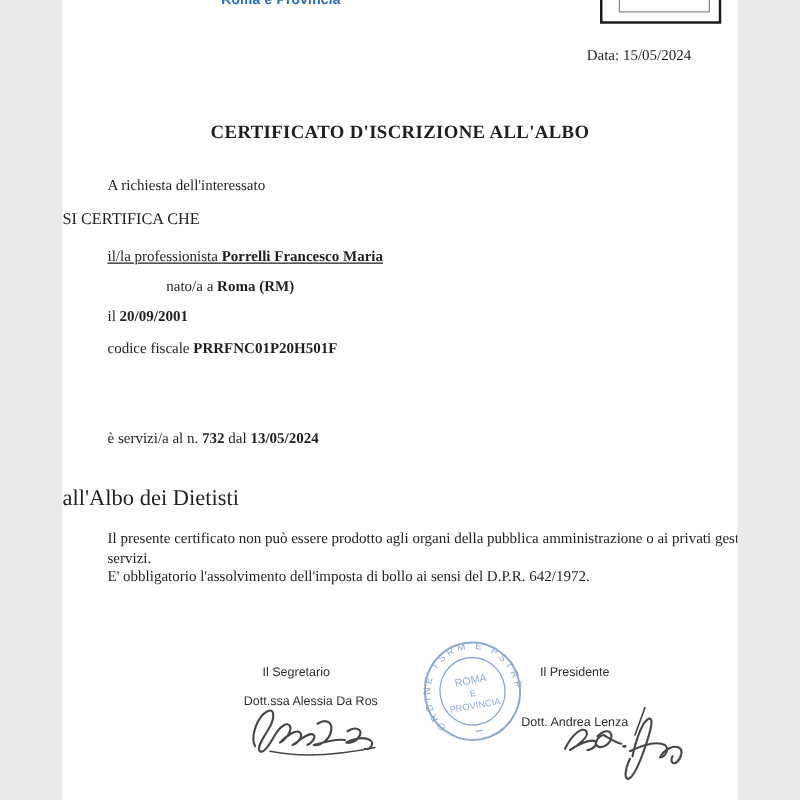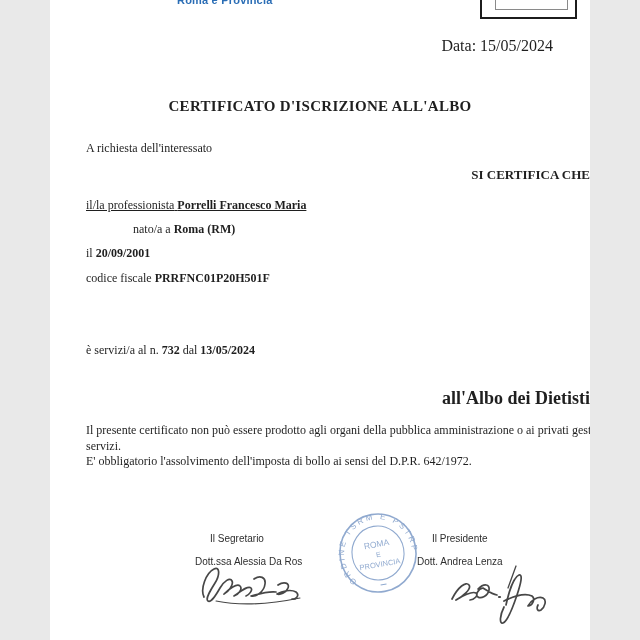--- a/index.html
+++ b/index.html
@@ -26,32 +26,32 @@
     left:430px;top:-28px;width:93px;height:43px;
     border:2.5px solid #1c1c1c;
     background:#fff;
   }
   .stamp-box-inner{
     position:absolute;left:13px;right:7px;top:5px;bottom:7px;
     border:1px solid #8a8a8a;
   }
   .date-line{
     right:37px;top:37px;
-    font-size:16px;
+    font-size:12px;
   }
 
   
   .doc-title{
     left:0;right:0;top:98px;
     text-align:center;
     font-size:15px;font-weight:bold;
     letter-spacing:.3px;
   }
   .line{font-size:12px;left:36px;}
-  .center-line{left:0;right:0;text-align:right;font-weight:bold;}
+  .center-line{left:0;right:0;text-align:left;font-weight:normal;}
   .l-request{top:141px;}
   .l-certify{top:167px;font-size:13px;}
   .l-prof{top:198px;text-decoration:underline;}
   .l-born{top:222px;margin-left:47px;}
   .l-bdate{top:246px;}
   .l-cf{top:271px;}
   .l-iscr{top:343px;}
   .l-albo{top:388px;font-size:18px;}
   b{font-weight:bold;}
 
@@ -63,21 +63,21 @@
 
   
   .sig-label{
     font-family:"Liberation Sans", sans-serif;
     font-size:10px;color:#2e2e2e;
     text-align:left;
   }
   .sec-role{left:160px;top:533px;width:100px;}
   .sec-name{left:145px;top:556px;width:130px;}
   .pres-role{left:382px;top:533px;width:100px;}
-  .pres-name{left:367px;top:556px;width:130px;}
+  .pres-name{left:367px;top:573px;width:130px;}
 
   .sig-svg{stroke:#2e2e2e;fill:none;stroke-linecap:round;stroke-linejoin:round;opacity:.88;}
   .sec-sig{left:146px;top:561px;}
   .pres-sig{left:394px;top:563px;}
 
   .stamp-seal{left:282px;top:506px;opacity:.85;}
 </style>
 </head>
 <body>
 

